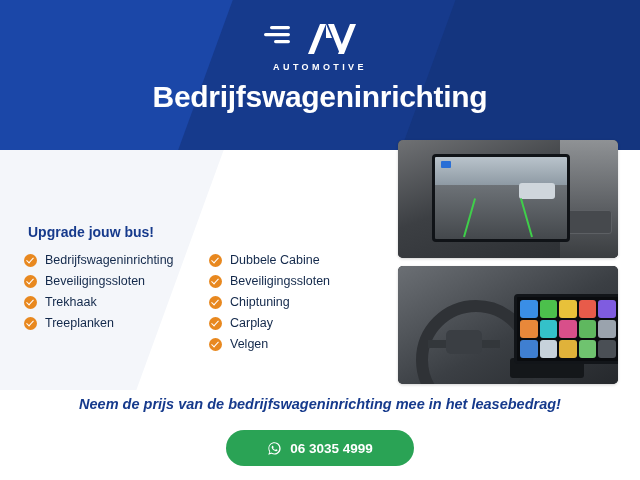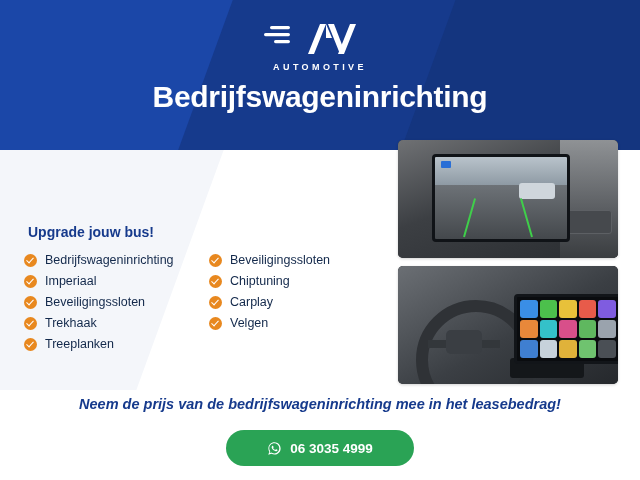--- a/index.html
+++ b/index.html
@@ -378,37 +378,37 @@
   <div class="section-title">Upgrade jouw bus!</div>
 
   <div class="features">
     <div class="feature-col col1">
       <div class="feature-item">
         <span class="check-icon"></span>
         <span>Bedrijfswageninrichting</span>
       </div>
       <div class="feature-item">
         <span class="check-icon"></span>
-        <span>Imperiaal</span>
-      </div>
-      <div class="feature-item">
-        <span class="check-icon"></span>
         <span>Beveiligingssloten</span>
       </div>
       <div class="feature-item">
         <span class="check-icon"></span>
         <span>Trekhaak</span>
       </div>
       <div class="feature-item">
         <span class="check-icon"></span>
         <span>Treeplanken</span>
       </div>
     </div>
 
     <div class="feature-col col2">
+      <div class="feature-item">
+        <span class="check-icon"></span>
+        <span>Dubbele Cabine</span>
+      </div>
       <div class="feature-item">
         <span class="check-icon"></span>
         <span>Beveiligingssloten</span>
       </div>
       <div class="feature-item">
         <span class="check-icon"></span>
         <span>Chiptuning</span>
       </div>
       <div class="feature-item">
         <span class="check-icon"></span>

